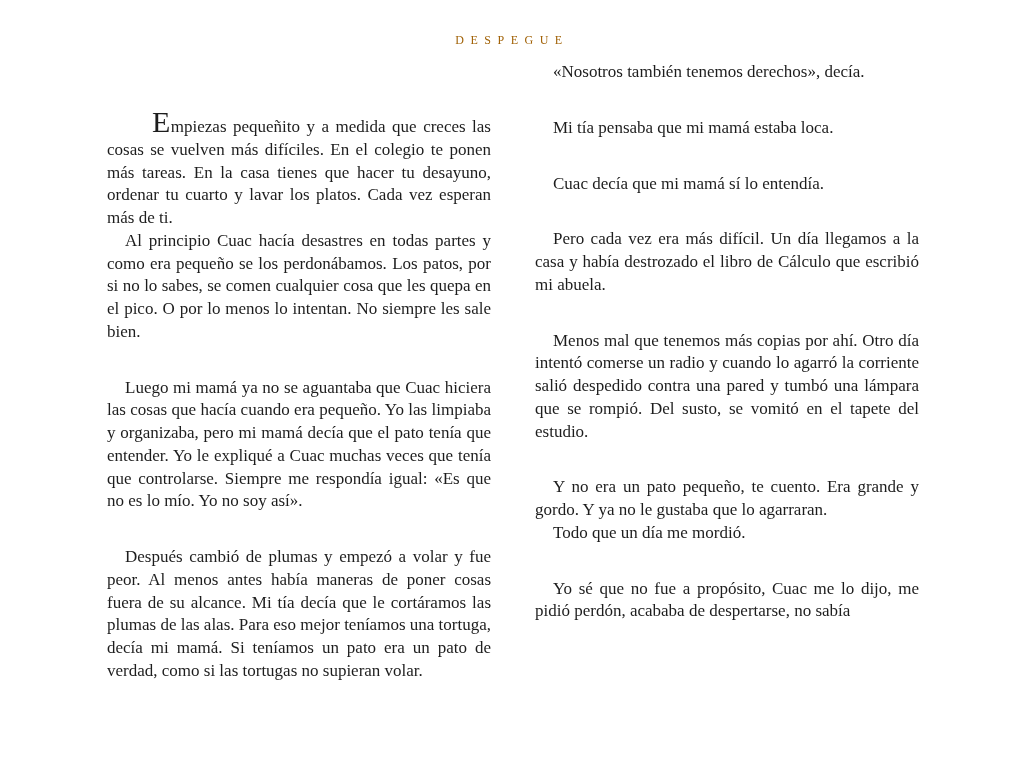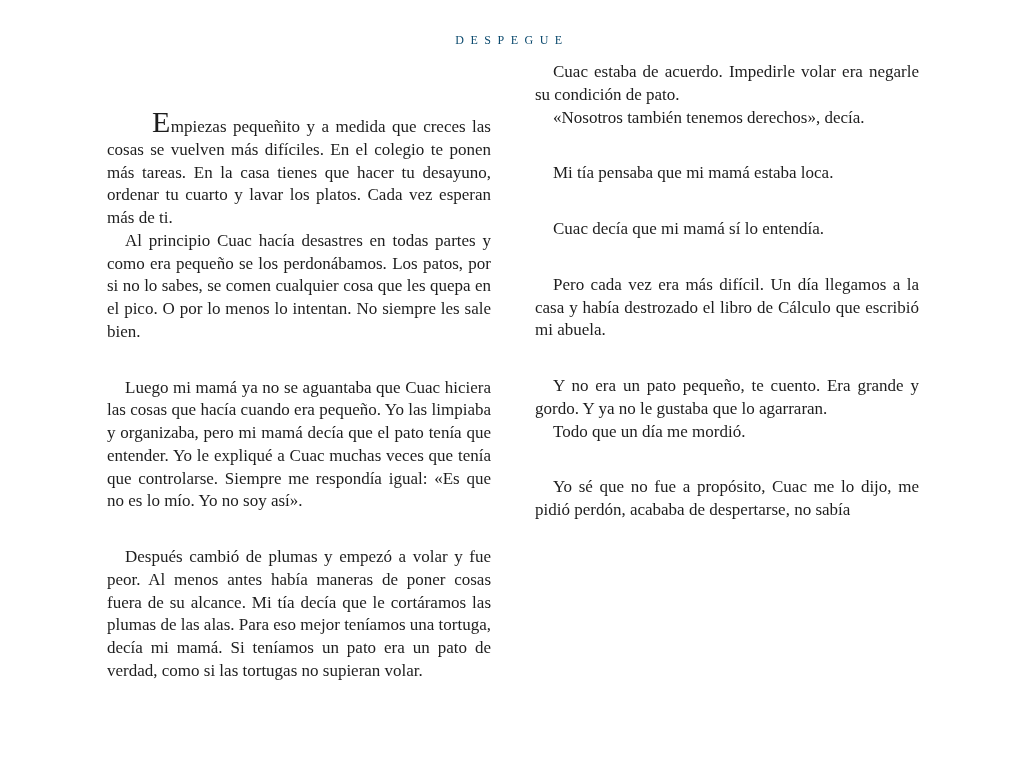--- a/index.html
+++ b/index.html
@@ -17,21 +17,21 @@
     color: #1d1d1d;
   }
   .running-head {
     position: absolute;
     top: 33px;
     left: 0;
     width: 100%;
     text-align: center;
     font-size: 12px;
     letter-spacing: 6.5px;
-    color: #0c4a6e;
+    color: #a16207;
     text-transform: uppercase;
   }
   .column {
     position: absolute;
     width: 384px;
     font-size: 17px;
     line-height: 22.75px;
     text-align: justify;
     text-justify: inter-word;
     hyphens: none;
@@ -55,22 +55,22 @@
   <div class="running-head">DESPEGUE</div>
 
   <div class="column left">
       <p class="para opening"><span class="initial">E</span>mpiezas pequeñito y a medida que creces las cosas se vuelven más difíciles. En el colegio te ponen más tareas. En la casa tienes que hacer tu desayuno, ordenar tu cuarto y lavar los platos. Cada vez esperan más de ti.</p>
       <p class="para indent">Al principio Cuac hacía desastres en todas partes y como era pequeño se los perdonábamos. Los patos, por si no lo sabes, se comen cualquier cosa que les quepa en el pico. O por lo menos lo intentan. No siempre les sale bien.</p>
       <p class="para indent gap">Luego mi mamá ya no se aguantaba que Cuac hiciera las cosas que hacía cuando era pequeño. Yo las limpiaba y organizaba, pero mi mamá decía que el pato tenía que entender. Yo le expliqué a Cuac muchas veces que tenía que controlarse. Siempre me respondía igual: «Es que no es lo mío. Yo no soy así».</p>
       <p class="para indent gap">Después cambió de plumas y empezó a volar y fue peor. Al menos antes había maneras de poner cosas fuera de su alcance. Mi tía decía que le cortáramos las plumas de las alas. Para eso mejor teníamos una tortuga, decía mi mamá. Si teníamos un pato era un pato de verdad, como si las tortugas no supieran volar.</p>
     </div>
 
   <div class="column right">
-      <p class="para indent">Cuac estaba de acuerdo. Impedirle volar era negarle su condición de pato.</p>
       <p class="para indent">«Nosotros también tenemos derechos», decía.</p>
       <p class="para indent gap">Mi tía pensaba que mi mamá estaba loca.</p>
       <p class="para indent gap">Cuac decía que mi mamá sí lo entendía.</p>
       <p class="para indent gap">Pero cada vez era más difícil. Un día llegamos a la casa y había destrozado el libro de Cálculo que escribió mi abuela.</p>
+      <p class="para indent gap">Menos mal que tenemos más copias por ahí. Otro día intentó comerse un radio y cuando lo agarró la corriente salió despedido contra una pared y tumbó una lámpara que se rompió. Del susto, se vomitó en el tapete del estudio.</p>
       <p class="para indent gap">Y no era un pato pequeño, te cuento. Era grande y gordo. Y ya no le gustaba que lo agarraran.</p>
       <p class="para indent">Todo que un día me mordió.</p>
       <p class="para indent gap">Yo sé que no fue a propósito, Cuac me lo dijo, me pidió perdón, acababa de despertarse, no sabía</p>
     </div>
 </div>
 
 </body></html>

